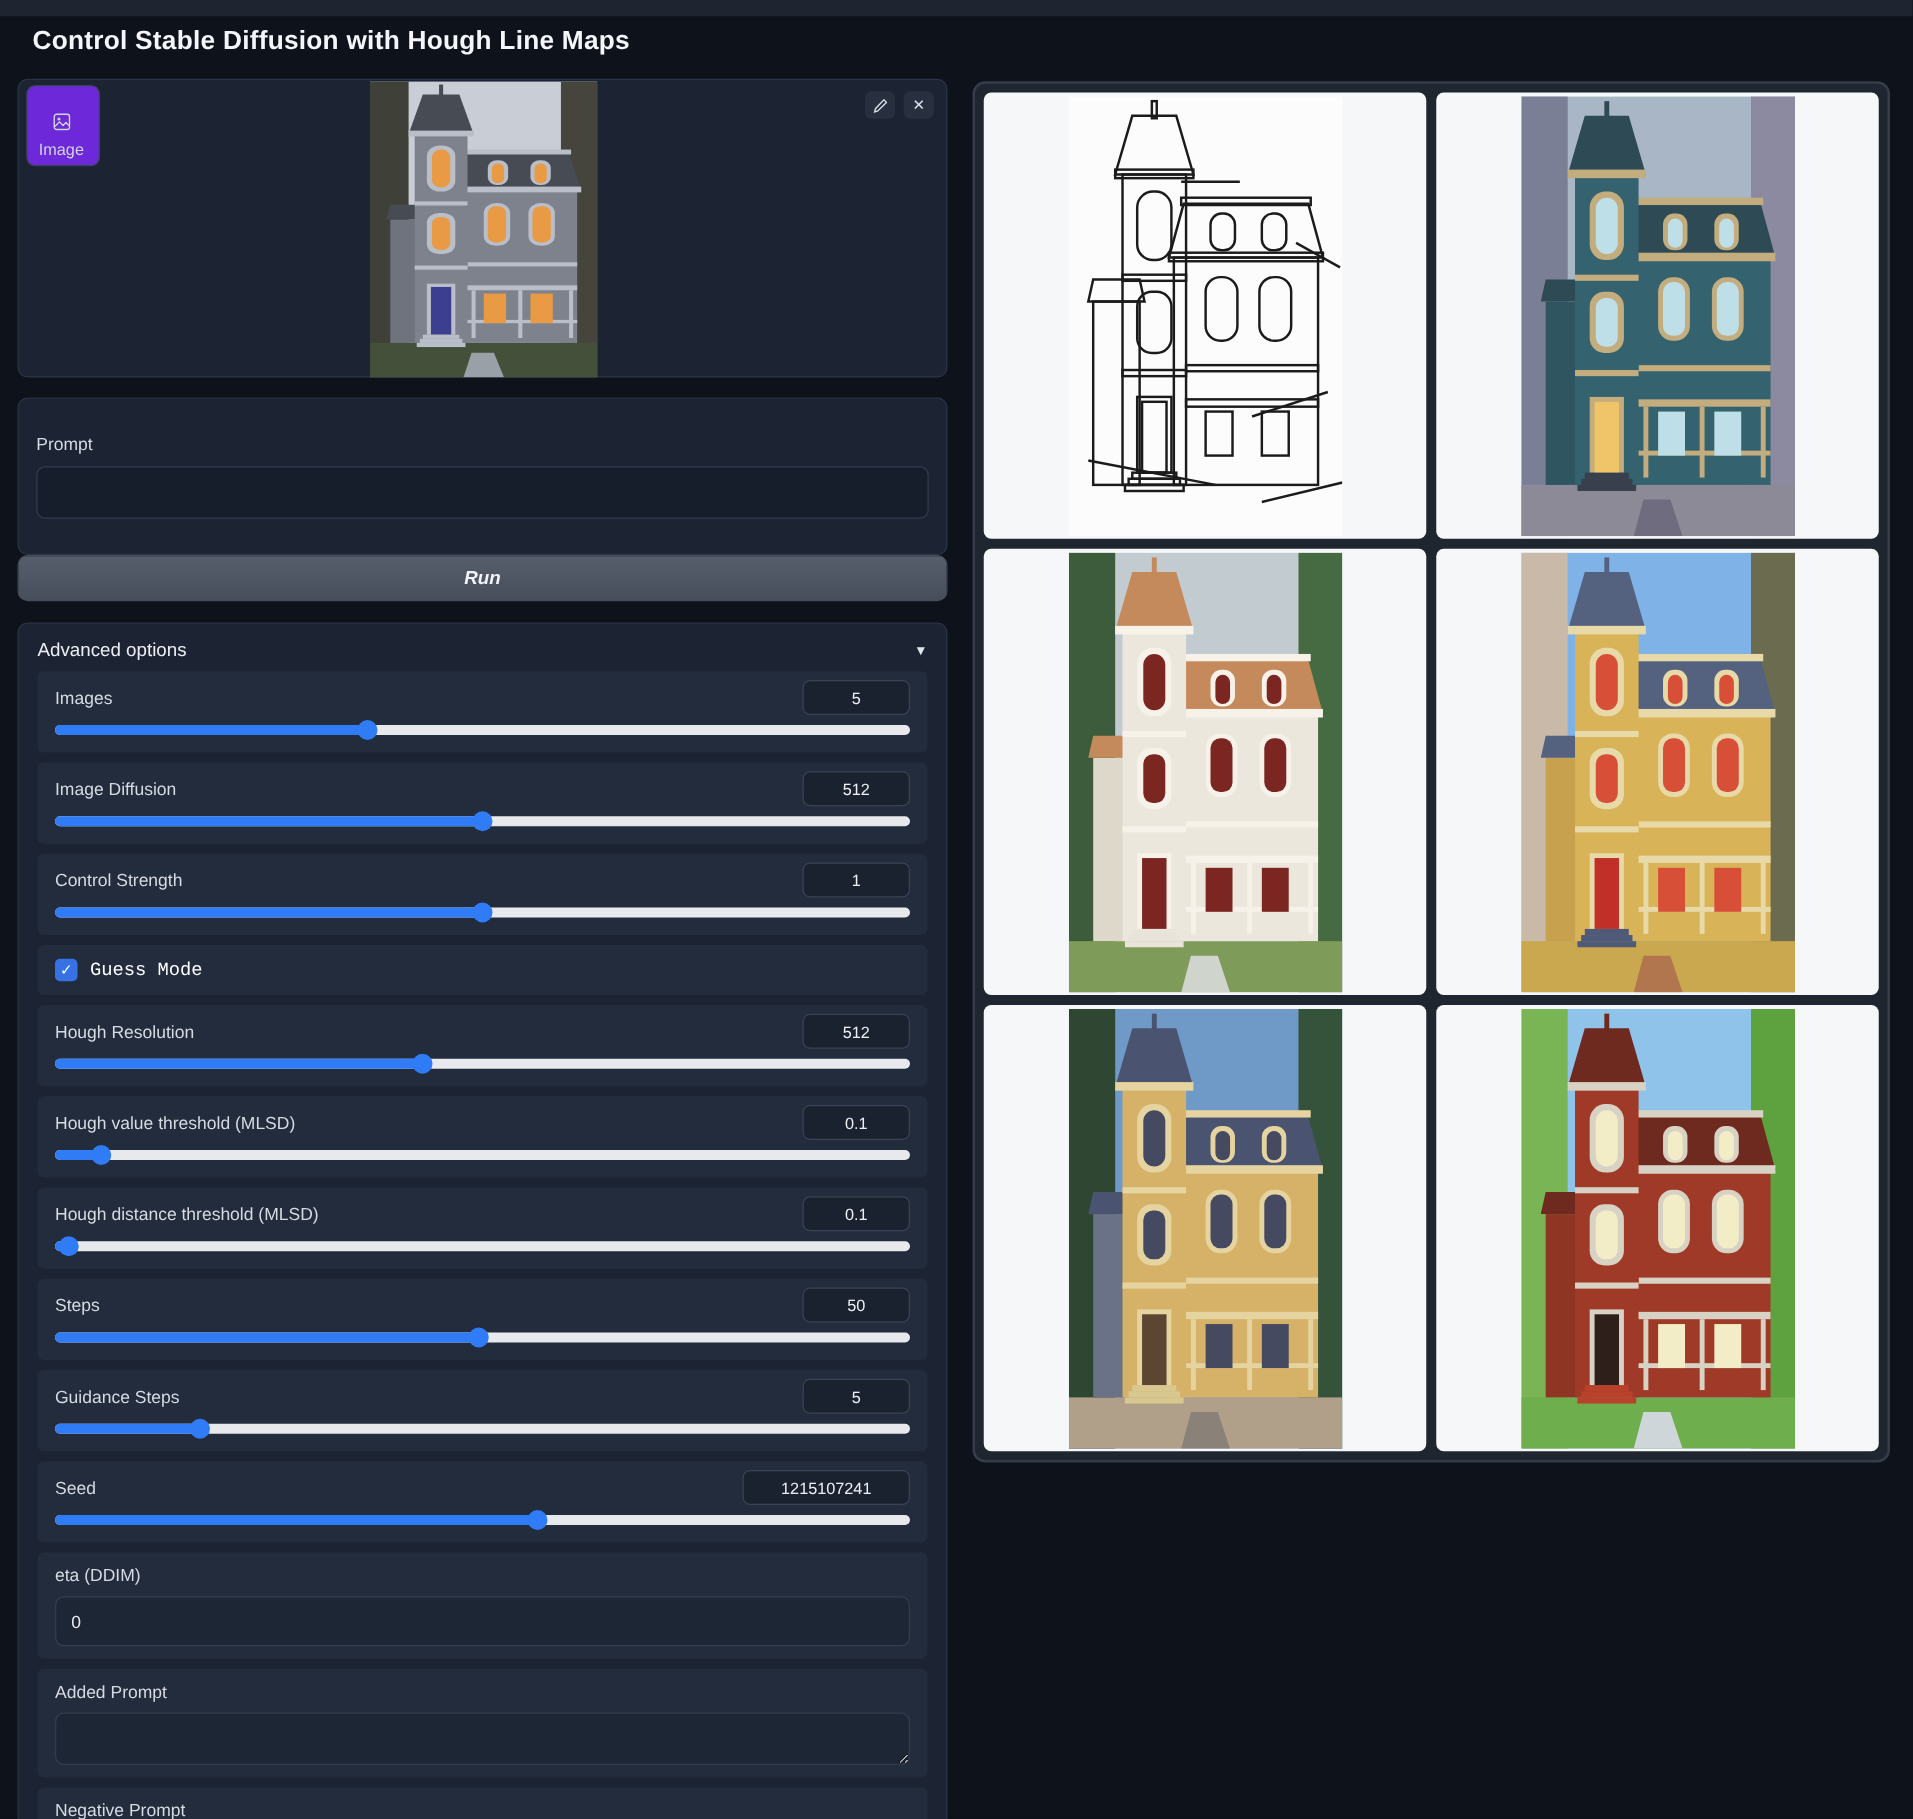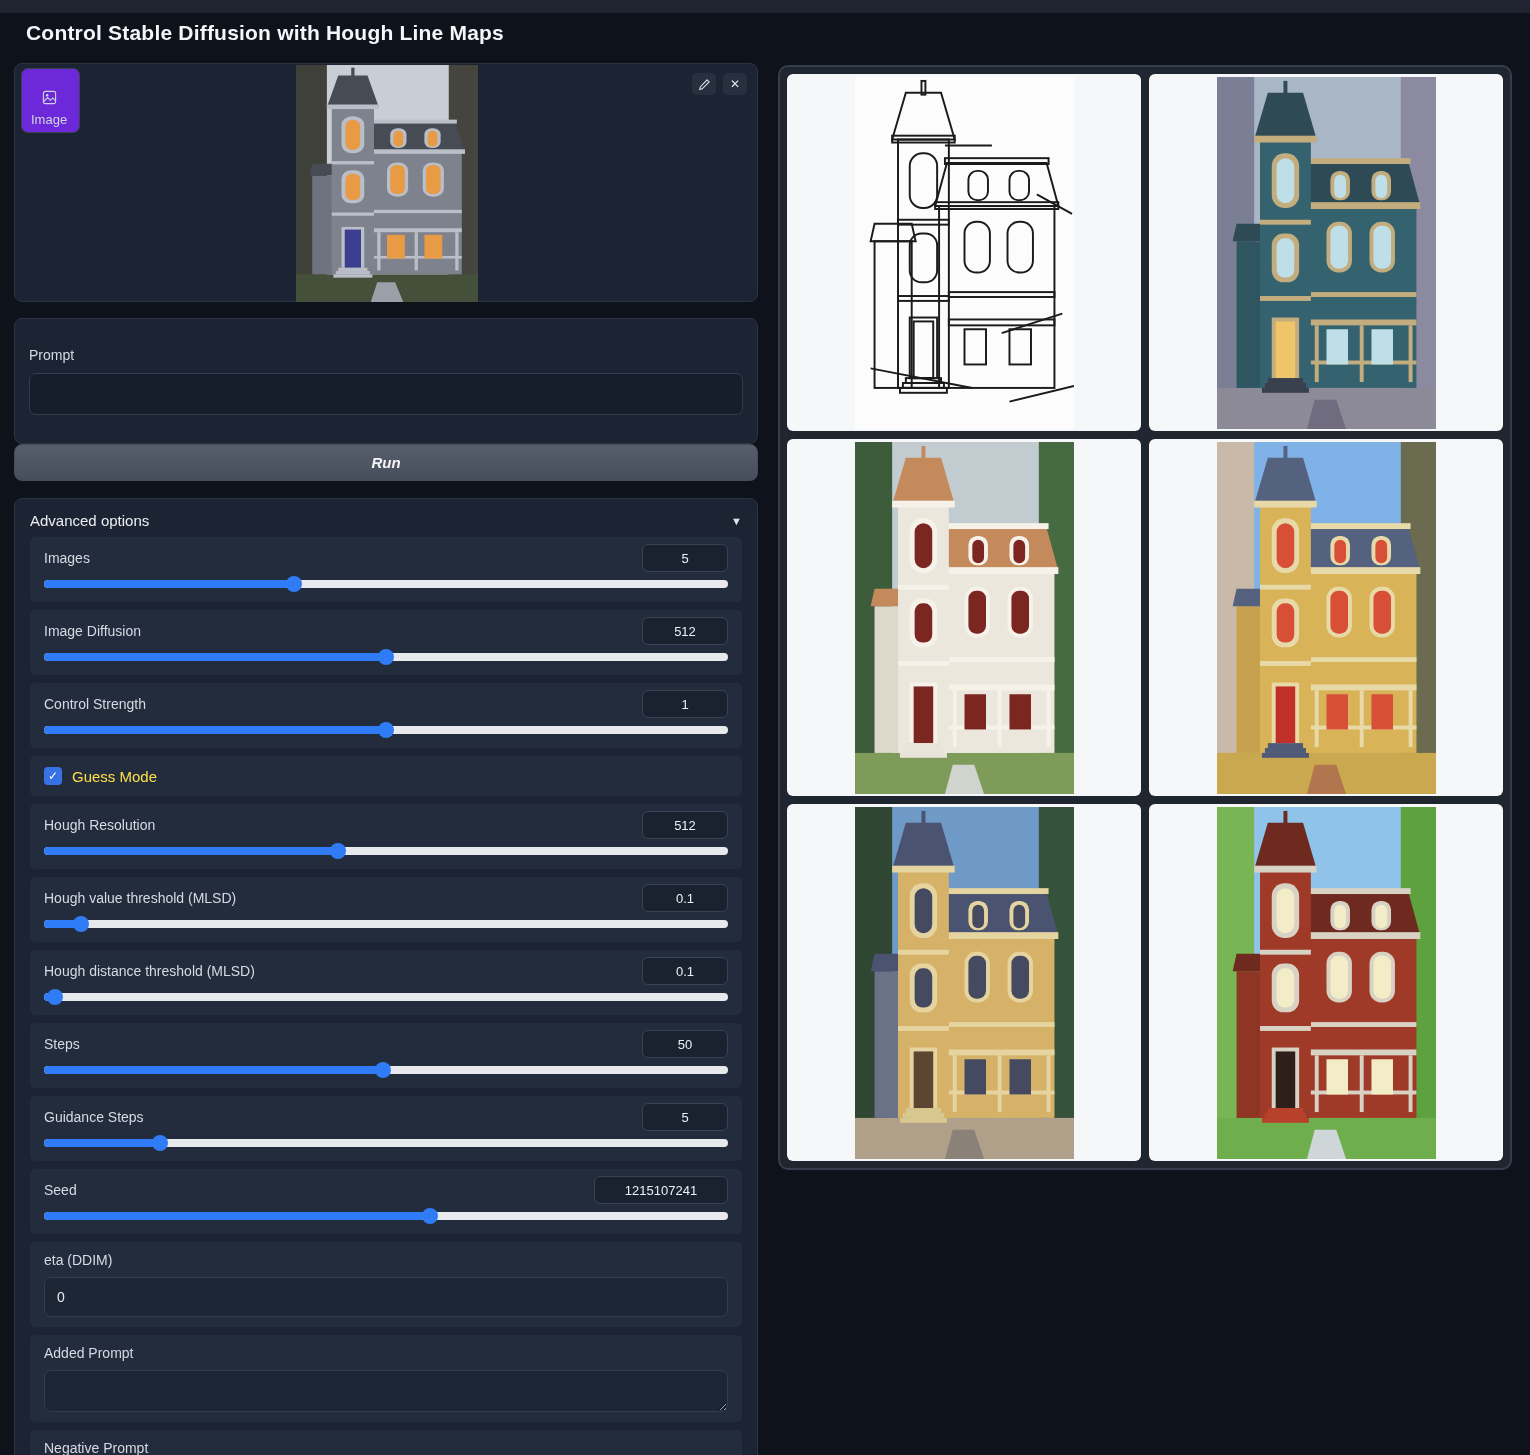--- a/index.html
+++ b/index.html
@@ -42,21 +42,21 @@
     color:#edeff4;font-size:13px;text-align:center;font-family:"Liberation Sans",sans-serif;outline:none;}
   .num.wide{width:128px;}
   .slider{position:relative;height:16px;margin-top:7px;cursor:pointer;}
   .sl-track{position:absolute;left:0;right:0;top:4px;height:8px;border-radius:4px;background:#e8e9ec;}
   .sl-fill{height:8px;border-radius:4px;background:#2f7cf6;width:0%;}
   .sl-handle{position:absolute;top:0;width:16px;height:16px;border-radius:50%;background:#2f7cf6;margin-left:-8px;}
   .check-row{display:flex;align-items:center;gap:10px;padding:11px 14px;}
   .checkbox{width:18px;height:18px;border-radius:4px;background:#3672e4;display:flex;align-items:center;
     justify-content:center;color:#fff;font-size:12px;cursor:pointer;}
   .checkbox:not(.checked) .tick{display:none;}
-  .check-label{font-size:15px;color:#fde047;}
+  .check-label{font-size:15px;color:#ffffff;font-family:Liberation Mono, monospace;}
   .tb-input{display:block;width:100%;box-sizing:border-box;height:40px;margin-top:9px;background:#1d2635;
     border:1px solid #323c4e;border-radius:7px;color:#e8eaf0;font-size:14px;padding:0 12px;
     font-family:"Liberation Sans",sans-serif;outline:none;}
   .tb-area{height:42px;background:#1d2635;}
 
   
   .gallery{position:absolute;left:778px;top:65px;width:734px;height:1105px;box-sizing:border-box;
     background:#20262f;border:2px solid #353d4b;border-radius:10px;padding:7px;
     display:grid;grid-template-columns:1fr 1fr;grid-template-rows:1fr 1fr 1fr;gap:8px;}
   .cell{background:#f5f7f9;border-radius:6px;display:flex;align-items:center;justify-content:center;

